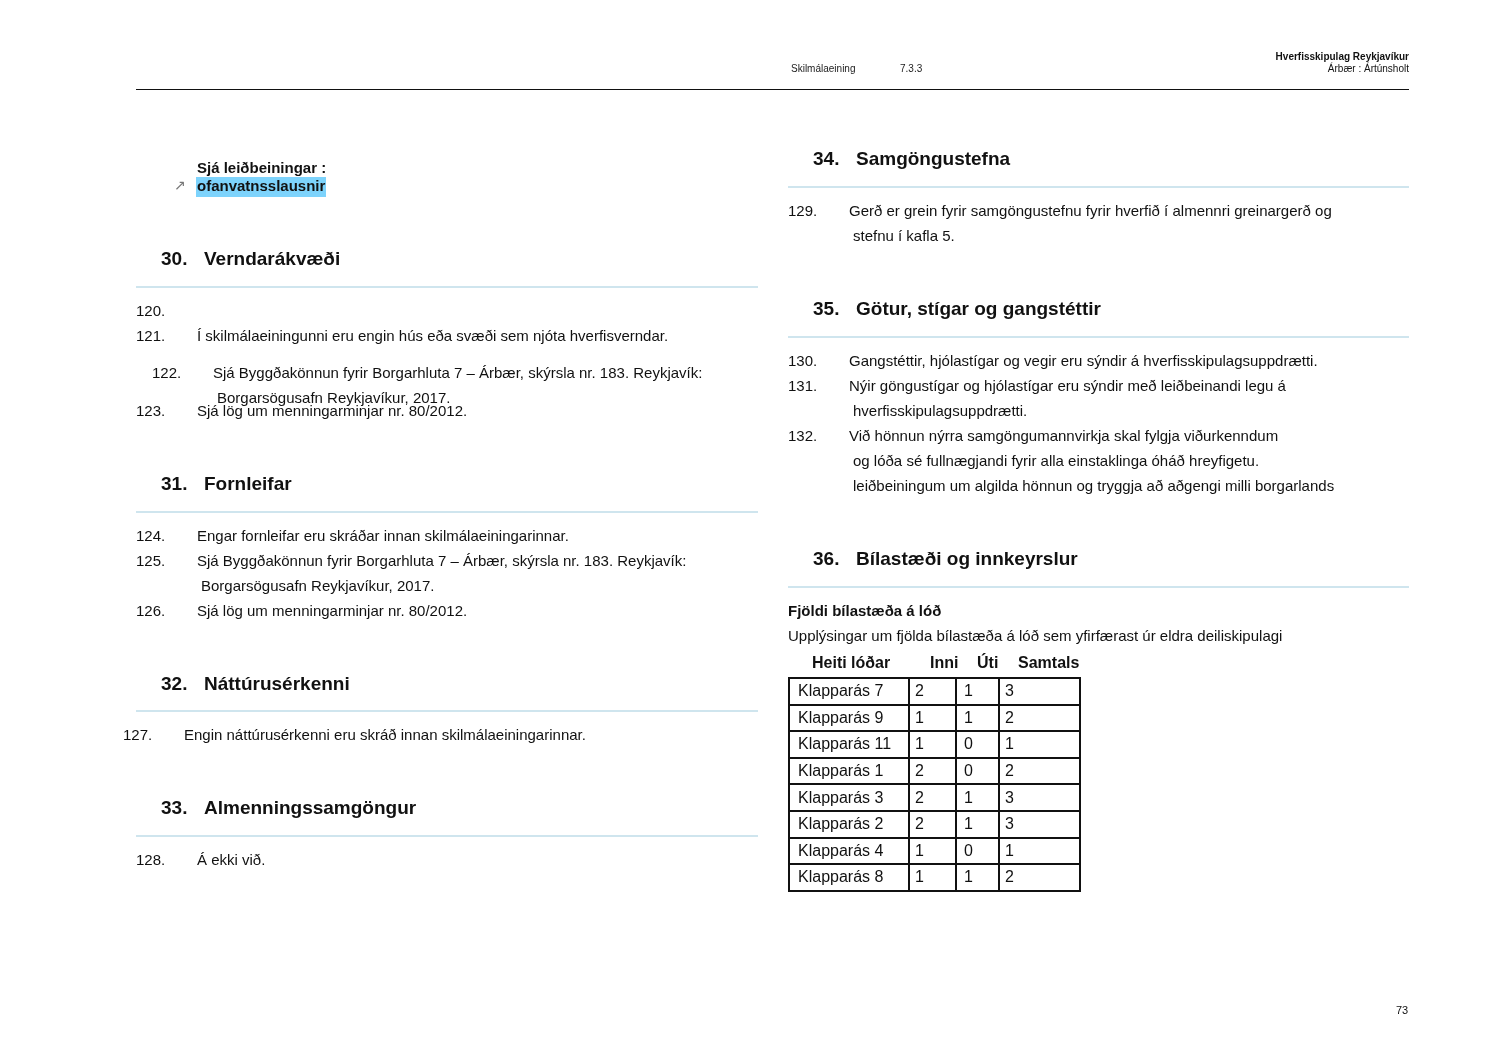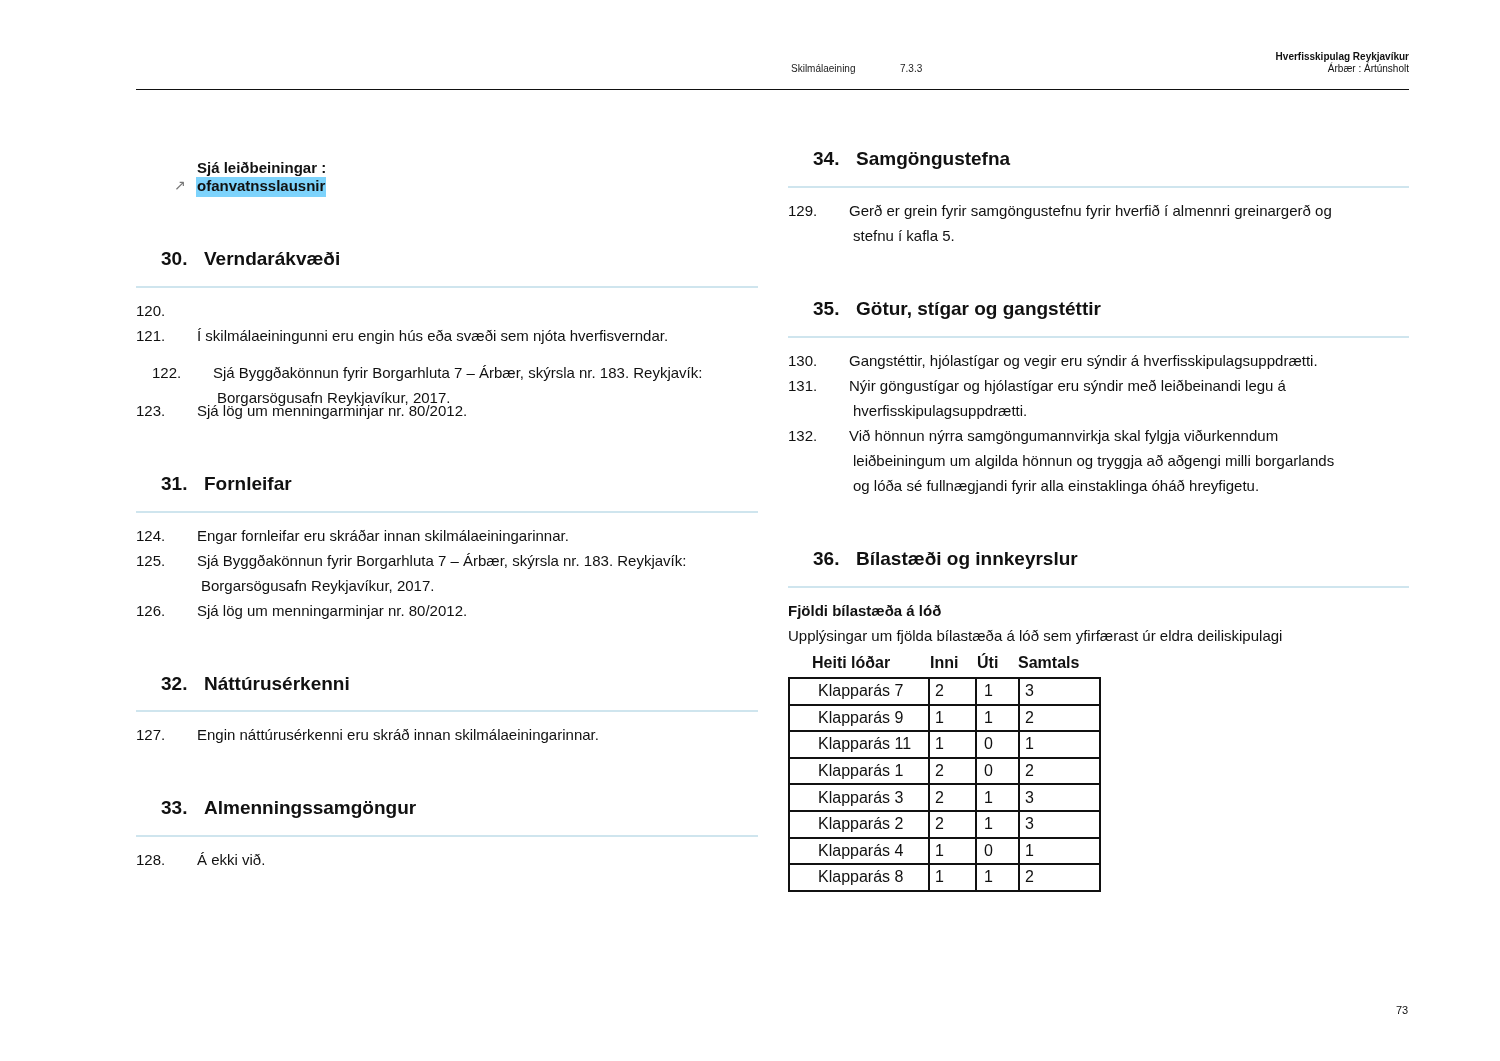--- a/index.html
+++ b/index.html
@@ -32,21 +32,21 @@
 
     .tbl-head { font-size: 16px; font-weight: bold; margin-left: 16px; }
     table.park {
       position: absolute; left: 788px; top: 677px; border-collapse: collapse;
       font-size: 16px;
     }
     table.park td {
       border: 2px solid #111; height: 24.6px; padding: 0 0 0 5px; line-height: 24px;
       white-space: nowrap;
     }
-    table.park td.c0 { width: 110px; padding-left: 28px; }
+    table.park td.c0 { width: 110px; padding-left: 8px; }
     table.park td.c1 { width: 40px; }
     table.park td.c2 { width: 34px; padding-left: 7px; }
     table.park td.c3 { width: 74px; }
     .page-num { font-size: 11px; }
   </style>
 </head>
 <body>
 
 <div class="abs hdr-small" style="left:791px; top:63px;">Skilmálaeining</div>
 <div class="abs hdr-small" style="left:900px; top:63px;">7.3.3</div>
@@ -87,21 +87,21 @@
     <div class="abs item" style="left: 136px; top: 548px; width: 622px; height: 50px;">
       <span class="n">125.</span>
       <span class="t"><span>Sjá Byggðakönnun fyrir Borgarhluta 7 – Árbær, skýrsla nr. 183. Reykjavík:</span><span class="cont">Borgarsögusafn Reykjavíkur, 2017.</span></span>
     </div>
     <div class="abs item" style="left: 136px; top: 598px; width: 622px; height: 25px;">
       <span class="n">126.</span>
       <span class="t"><span>Sjá lög um menningarminjar nr. 80/2012.</span></span>
     </div>
     <div class="abs section-title" style="left: 161px; top: 673px;"><span class="num">32.</span><span>Náttúrusérkenni</span></div>
     <div class="abs section-rule" style="left: 136px; top: 710px; width: 622px; background: rgb(207, 229, 238);"></div>
-    <div class="abs item" style="left: 136px; top: 722px; width: 622px; height: 25px;">
+    <div class="abs item" style="left: 123px; top: 722px; width: 622px; height: 25px;">
       <span class="n">127.</span>
       <span class="t"><span>Engin náttúrusérkenni eru skráð innan skilmálaeiningarinnar.</span></span>
     </div>
     <div class="abs section-title" style="left: 161px; top: 797px;"><span class="num">33.</span><span>Almenningssamgöngur</span></div>
     <div class="abs section-rule" style="left: 136px; top: 835px; width: 622px; background: rgb(207, 229, 238);"></div>
     <div class="abs item" style="left: 136px; top: 847px; width: 622px; height: 25px;">
       <span class="n">128.</span>
       <span class="t"><span>Á ekki við.</span></span>
     </div>
     <div class="abs section-title" style="left: 813px; top: 148px;"><span class="num">34.</span><span>Samgöngustefna</span></div>
@@ -115,21 +115,21 @@
     <div class="abs item" style="left: 788px; top: 348px; width: 621px; height: 25px;">
       <span class="n">130.</span>
       <span class="t"><span>Gangstéttir, hjólastígar og vegir eru sýndir á hverfisskipulagsuppdrætti.</span></span>
     </div>
     <div class="abs item" style="left: 788px; top: 373px; width: 621px; height: 50px;">
       <span class="n">131.</span>
       <span class="t"><span>Nýir göngustígar og hjólastígar eru sýndir með leiðbeinandi legu á</span><span class="cont">hverfisskipulagsuppdrætti.</span></span>
     </div>
     <div class="abs item" style="left: 788px; top: 423px; width: 621px; height: 75px;">
       <span class="n">132.</span>
-      <span class="t"><span>Við hönnun nýrra samgöngumannvirkja skal fylgja viðurkenndum</span><span class="cont">leiðbeiningum um algilda hönnun og tryggja að aðgengi milli borgarlands</span><span class="cont">og lóða sé fullnægjandi fyrir alla einstaklinga óháð hreyfigetu.</span></span>
+      <span class="t"><span>Við hönnun nýrra samgöngumannvirkja skal fylgja viðurkenndum</span><span class="cont">og lóða sé fullnægjandi fyrir alla einstaklinga óháð hreyfigetu.</span><span class="cont">leiðbeiningum um algilda hönnun og tryggja að aðgengi milli borgarlands</span></span>
     </div>
     <div class="abs section-title" style="left: 813px; top: 548px;"><span class="num">36.</span><span>Bílastæði og innkeyrslur</span></div>
     <div class="abs section-rule" style="left: 788px; top: 586px; width: 621px; background: rgb(207, 229, 238);"></div>
   </div>
 
 <div class="abs sub-bold" style="left:788px; top:602px;">Fjöldi bílastæða á lóð</div>
 <div class="abs sub-text" style="left:788px; top:627px;">Upplýsingar um fjölda bílastæða á lóð sem yfirfærast úr eldra deiliskipulagi</div>
 
 <div class="abs tbl-head" style="left:796px; top:654px;">Heiti lóðar</div>
 <div class="abs tbl-head" style="left:914px; top:654px;">Inni</div>

